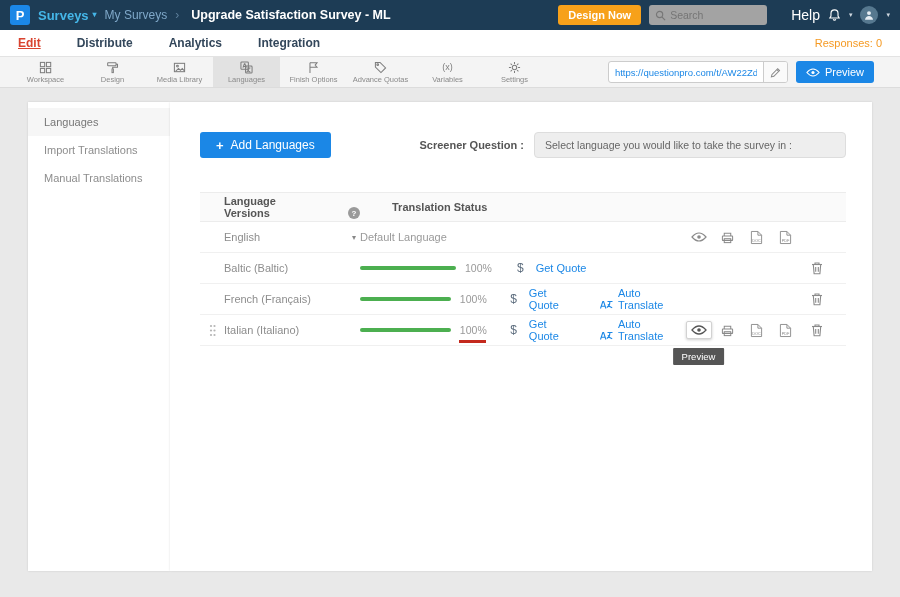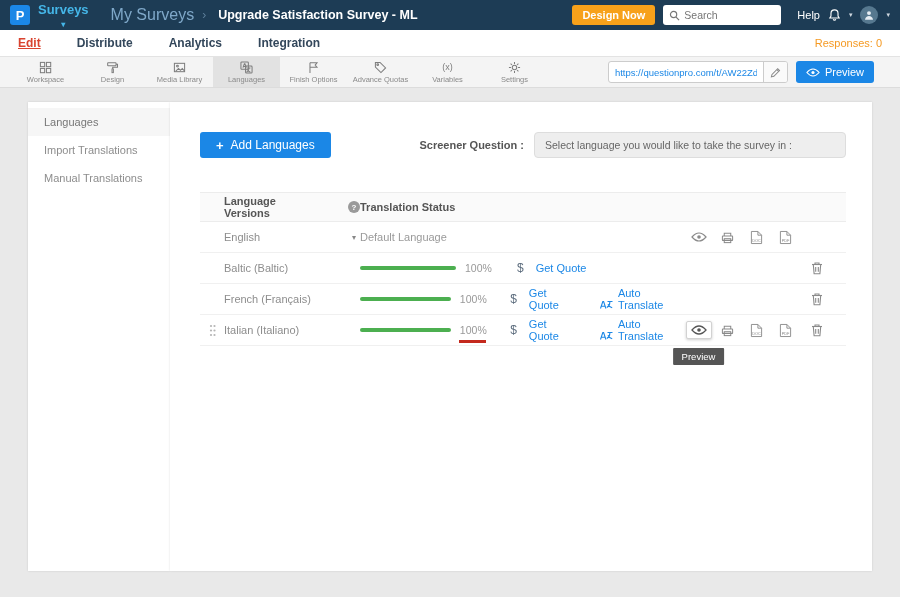--- a/index.html
+++ b/index.html
@@ -3,31 +3,31 @@
 <meta charset="utf-8">
 <style>
   * { margin:0; padding:0; box-sizing:border-box; }
   html,body { width:900px; height:597px; }
   body { font-family:"Liberation Sans", sans-serif; background:#e9e9e9; overflow:hidden; }
   .screen { width:900px; height:597px; display:flex; flex-direction:column; }
 
   
   .topbar { flex:0 0 30px; background:#1d3c55; display:flex; align-items:center; padding:0 10px; gap:8px; }
   .logo { width:20px; height:20px; background:#1b87e6; color:#fff; border-radius:3px; font-weight:bold; font-size:13px; display:flex; align-items:center; justify-content:center; cursor:pointer; }
-  .product { color:#45b6e8; font-size:13px; font-weight:bold; display:flex; align-items:center; gap:4px; cursor:pointer;flex-direction:column; }
+  .product { color:#45b6e8; font-size:13px; font-weight:bold; display:flex; align-items:center; gap:4px; cursor:pointer; }
   .caret { font-size:8px; line-height:1; }
-  .crumb { color:#7fa8c9; font-size:16px; margin-left:14px; cursor:pointer; }
+  .crumb { color:#7fa8c9; font-size:12px; cursor:pointer; }
   .crumb-sep { color:#5d7f9b; font-size:12px; }
   .title { color:#fff; font-size:12.5px; font-weight:bold; margin-left:4px; }
   .top-spacer { flex:1; }
   .upgrade { background:#f7a11a; color:#fff; font-size:11px; font-weight:bold; padding:4px 10px; border-radius:3px; border:none; cursor:pointer; }
-  .searchbox { background:#ffffff; border-radius:3px; height:20px; width:118px; display:flex; align-items:center; padding:0 6px; gap:4px; }
+  .searchbox { background:#a3a3a3; border-radius:3px; height:20px; width:118px; display:flex; align-items:center; padding:0 6px; gap:4px; }
   .searchbox input { border:none; outline:none; width:100%; font-size:10.5px; color:#444; background:transparent; }
   .s-icon { display:flex; color:#777; }
-  .help { color:#fff; font-size:11px; margin-left:8px; cursor:pointer; }
+  .help { color:#fff; font-size:14px; margin-left:16px; cursor:pointer; }
   .bell { color:#fff; display:flex; cursor:pointer; }
   .top-caret { color:#cfd8e0; font-size:7px; cursor:pointer; }
   .avatar { width:18px; height:18px; border-radius:50%; background:#56788f; display:flex; align-items:center; justify-content:center; cursor:pointer; }
 
   
   .navtabs { flex:0 0 27px; background:#fff; border-bottom:1px solid #e3e3e3; display:flex; align-items:center; padding:0 18px; gap:36px; }
   .navtab { font-size:12px; color:#33475b; font-weight:bold; cursor:pointer; }
   .navtab.active { color:#d9432f; text-decoration:underline; }
   .responses { margin-left:auto; color:#f59a23; font-size:11px; cursor:pointer; }
 
@@ -53,22 +53,22 @@
   .panel-top { display:flex; align-items:flex-start; padding:30px 26px 0 30px; }
   .add-btn { background:#1b87e6; color:#fff; border:none; border-radius:3px; height:26px; padding:0 16px; font-size:12px; display:flex; align-items:center; gap:7px; cursor:pointer; }
   .add-plus { font-size:13px; font-weight:bold; }
   .screener { margin-left:auto; display:flex; align-items:center; gap:10px; }
   .screener-label { font-size:11px; font-weight:bold; color:#555; }
   .screener-select { width:312px; height:26px; background:#eee; border:1px solid #ddd; border-radius:4px; font-size:10.5px; color:#666; display:flex; align-items:center; padding:0 10px; cursor:pointer; }
 
   
   .table { margin:34px 26px 0 30px; }
   .thead { display:flex; align-items:center; height:30px; background:#fafafa; border-top:1px solid #ececec; border-bottom:1px solid #ececec; }
-  .th-lang { width:160px; padding-left:24px; font-size:11px; font-weight:bold; color:#555; display:flex; gap:24px; align-items:center; }
-  .th-status { font-size:11px; font-weight:bold; color:#555; }
+  .th-lang { width:160px; padding-left:24px; font-size:11px; font-weight:bold; color:#555; display:flex; gap:24px; align-items:flex-end; }
+  .th-status { font-size:11px; font-weight:bold; color:#555;margin-left:32px; }
   .qicon { width:12px; height:12px; border-radius:50%; background:#9a9a9a; color:#fff; font-size:8px; font-weight:bold; display:flex; align-items:center; justify-content:center; cursor:pointer; }
 
   .trow { display:flex; align-items:center; height:31px; border-bottom:1px solid #f0f0f0; font-size:11px; color:#8d8d8d; position:relative; }
   .cell-drag { width:24px; display:flex; align-items:center; justify-content:center; color:#b5b5b5; cursor:grab; }
   .cell-lang { width:136px; display:flex; align-items:center;gap:46px; }
   .lang-caret { color:#888; font-size:8px; margin-left:46px; }
   .cell-status { flex:1; display:flex; align-items:center; }
   .default-lang { color:#9a9a9a; }
   .progress { width:96px; height:4px; border-radius:2px; background:#e0e0e0; overflow:hidden; }
   .progress .fill { height:100%; background:#4caf50; }

